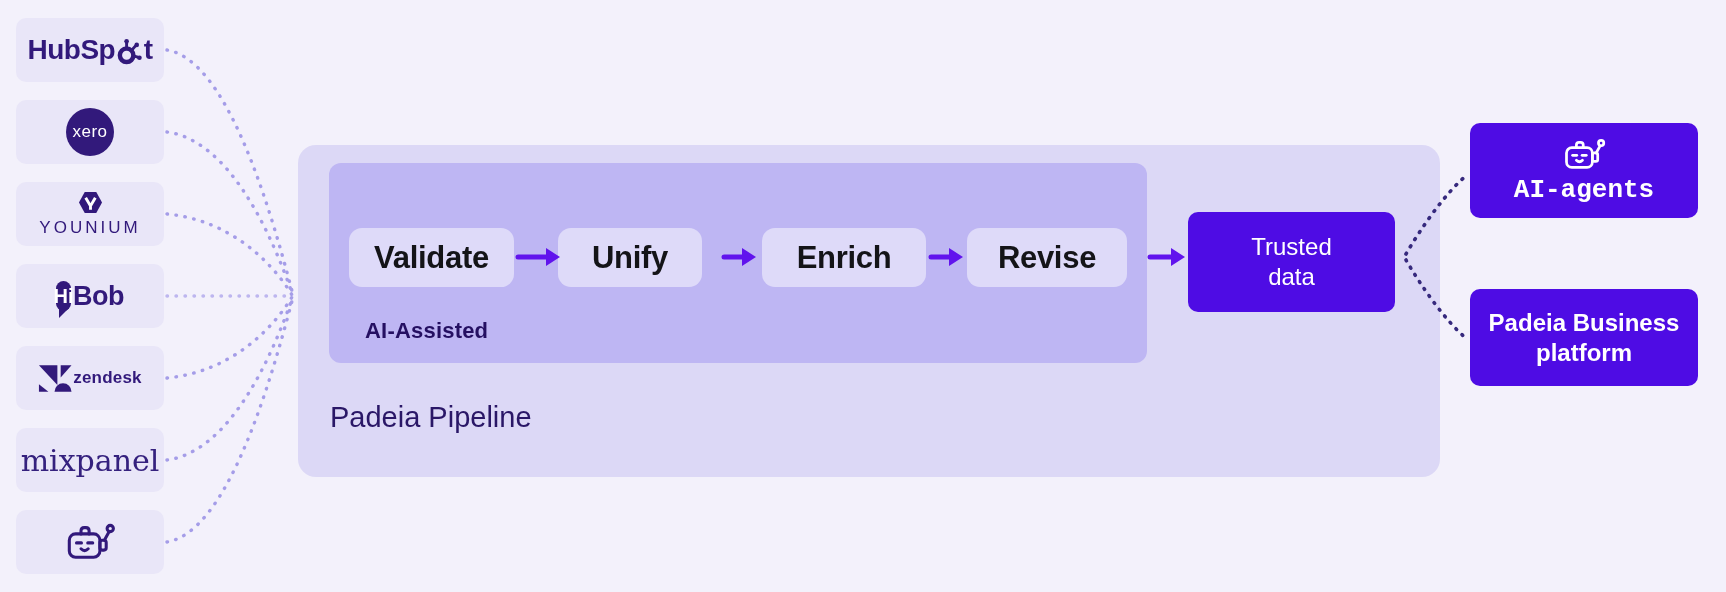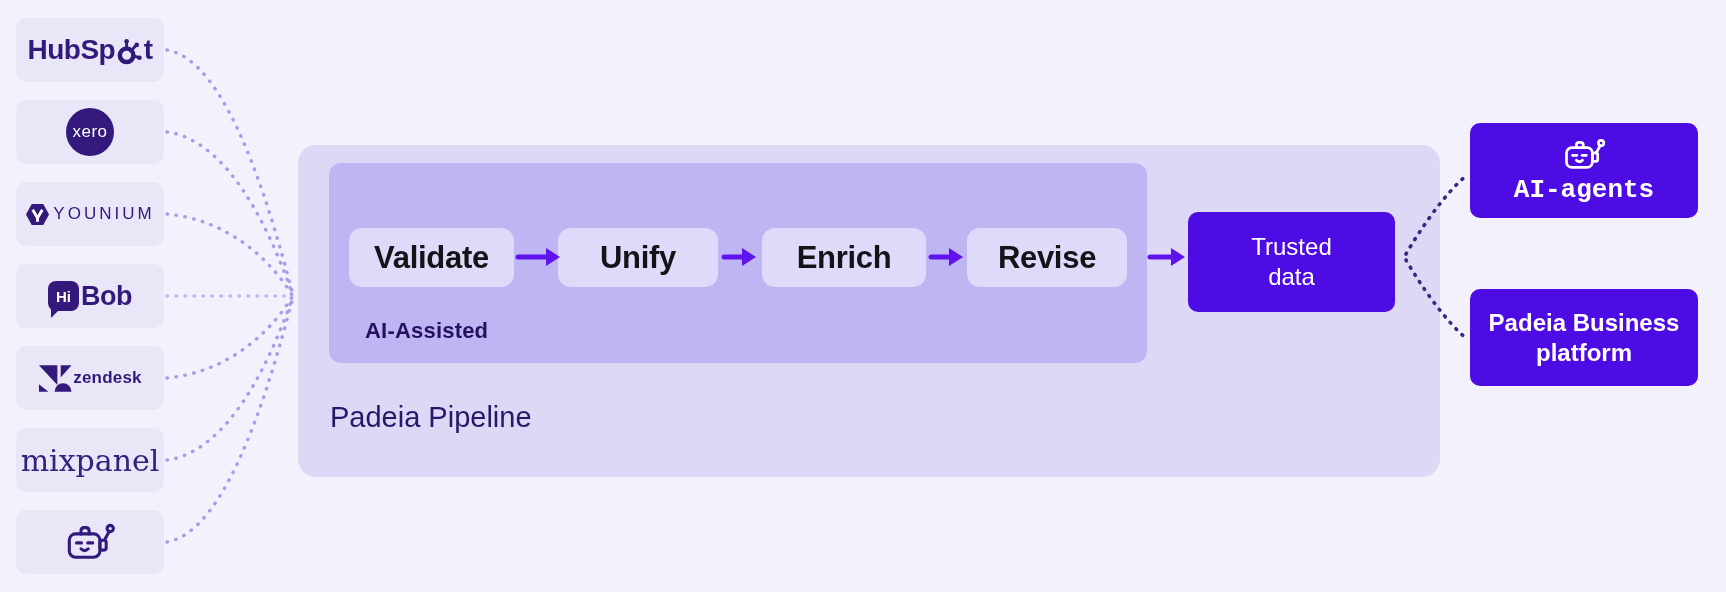--- a/index.html
+++ b/index.html
@@ -17,24 +17,24 @@
     background:var(--card-bg,#e9e6f8);border-radius:10px;
     display:flex;align-items:center;justify-content:center;
   }
   .hubspot{display:flex;align-items:center;color:var(--logo-ink,#32197b);
     font-size:28px;font-weight:800;letter-spacing:-0.5px;}
   .hubspot svg{margin:0 0.5px 0 1px}
   .xero-circle{width:48px;height:48px;border-radius:50%;
     background:var(--logo-ink,#32197b);color:#fff;display:flex;align-items:center;
     justify-content:center;font-size:17px;font-weight:500;letter-spacing:0.5px;}
   .younium{display:flex;align-items:center;gap:3px;color:var(--logo-ink,#32197b);
-    font-size:17px;font-weight:300;letter-spacing:3px;}
+    font-size:17px;font-weight:300;letter-spacing:3px;flex-direction:column;}
   .hibob{display:flex;align-items:center;gap:2px;}
-  .hibob-bubble{position:relative;width:31px;height:30px;border-radius:8px;
-    background:var(--logo-ink,#32197b);color:#fff;font-size:15px;font-weight:800;
+  .hibob-bubble{position:relative;width:15px;height:30px;border-radius:8px;
+    background:var(--logo-ink,#32197b);color:#fff;font-size:20px;font-weight:800;
     display:flex;align-items:center;justify-content:center;}
   .hibob-bubble::after{content:"";position:absolute;left:3px;bottom:-7px;
     border:5px solid transparent;border-top-color:var(--logo-ink,#32197b);
     border-left-color:var(--logo-ink,#32197b);}
   .hibob-bob{font-size:27px;font-weight:800;color:var(--logo-ink,#32197b);letter-spacing:-0.5px;}
   .zendesk{display:flex;flex-direction:row;align-items:center;gap:1px;}
   .zendesk-text{font-size:17px;font-weight:700;color:var(--logo-ink,#32197b);letter-spacing:0.2px;}
   .mixpanel{font-family:"DejaVu Serif",serif;font-size:30px;color:#35217e;}
 
   
@@ -43,21 +43,21 @@
   .inner-box{position:absolute;left:329px;top:163px;width:818px;height:200px;
     background:var(--inner-bg,#beb6f3);border-radius:12px;}
   .ai-assisted{position:absolute;left:365px;top:318px;font-size:22px;font-weight:600;
     color:var(--dark-ink,#251062);letter-spacing:0.2px;}
   .pipeline-title{position:absolute;left:330px;top:401px;font-size:29px;font-weight:400;
     color:#2a1767;}
   .step{position:absolute;top:228px;height:59px;background:var(--step-bg,#dedaf9);
     border-radius:13px;display:flex;align-items:center;justify-content:center;
     font-size:31px;font-weight:700;color:var(--step-ink,#141418);letter-spacing:-0.3px;}
   #step-validate{left:349px;width:165px}
-  #step-unify{left:558px;width:160px}
+  #step-unify{left:558px;width:144px}
   #step-enrich{left:762px;width:164px}
   #step-revise{left:967px;width:160px}
 
   .trusted{position:absolute;left:1188px;top:212px;width:207px;height:100px;
     background:var(--accent,#4e0ce4);border-radius:10px;color:#fff;
     display:flex;flex-direction:column;align-items:center;justify-content:center;
     font-size:24px;font-weight:400;line-height:30px;}
 
   
   .target{position:absolute;left:1470px;width:228px;background:var(--accent,#4e0ce4);

